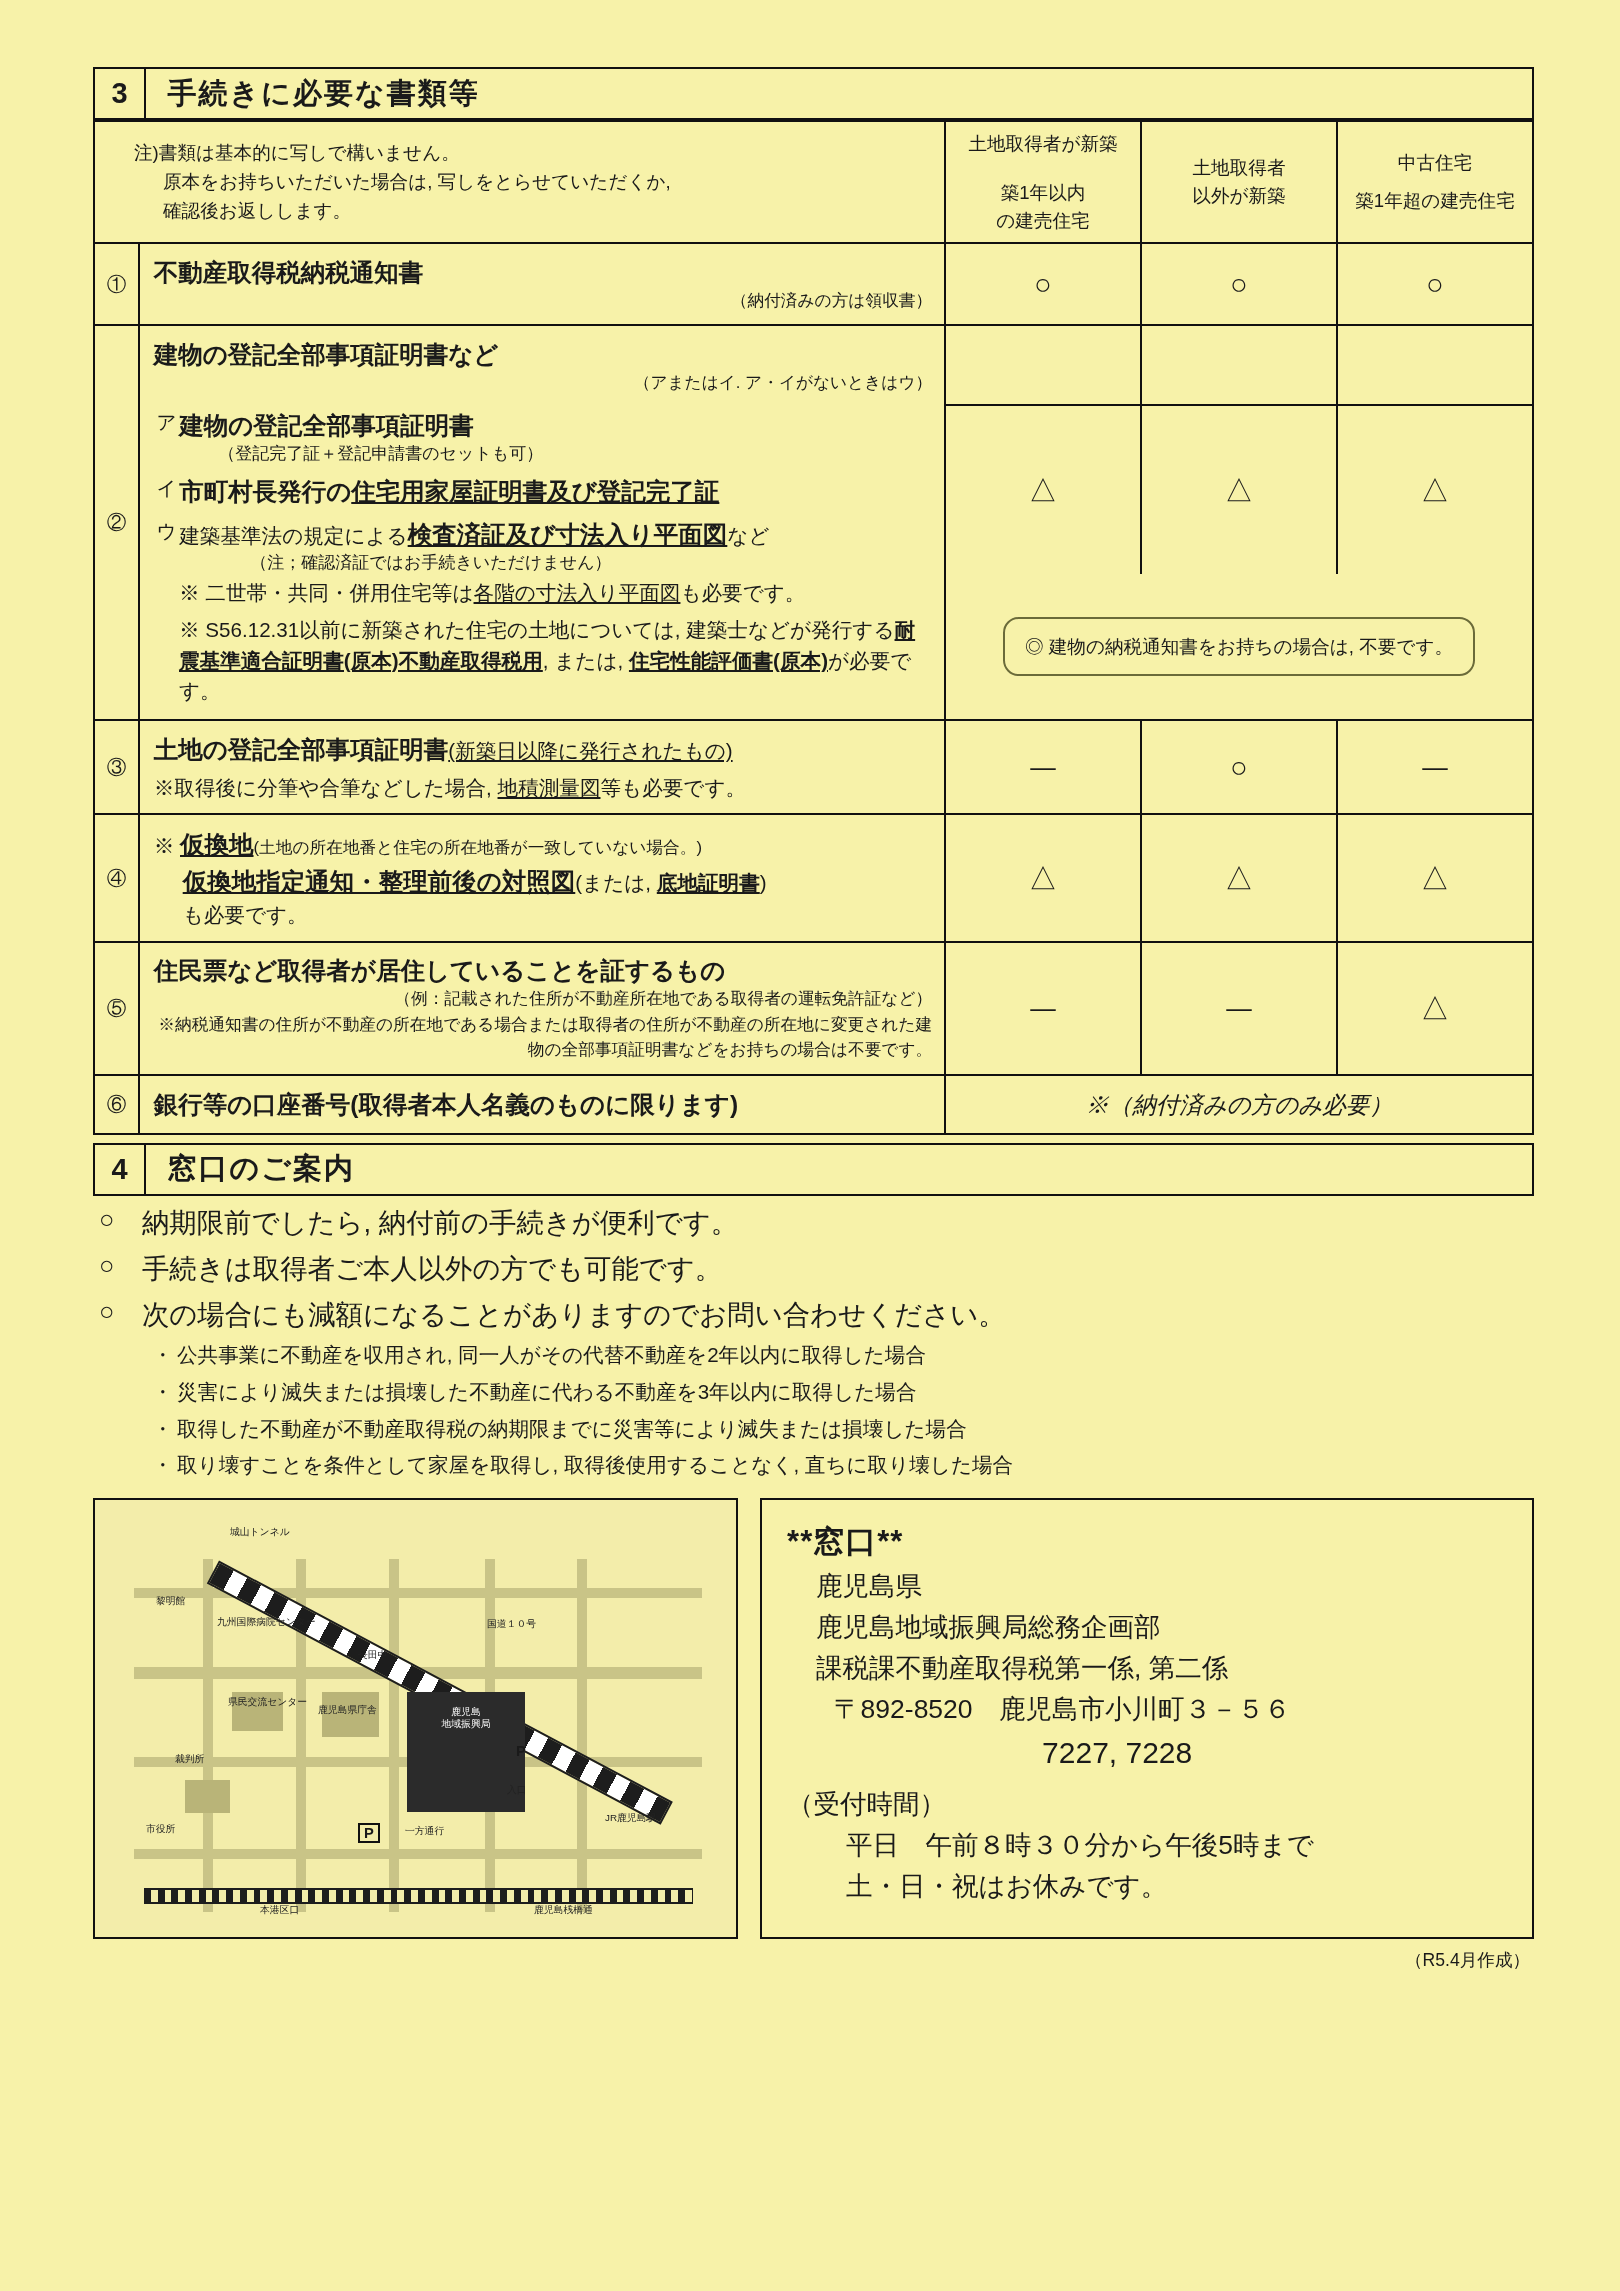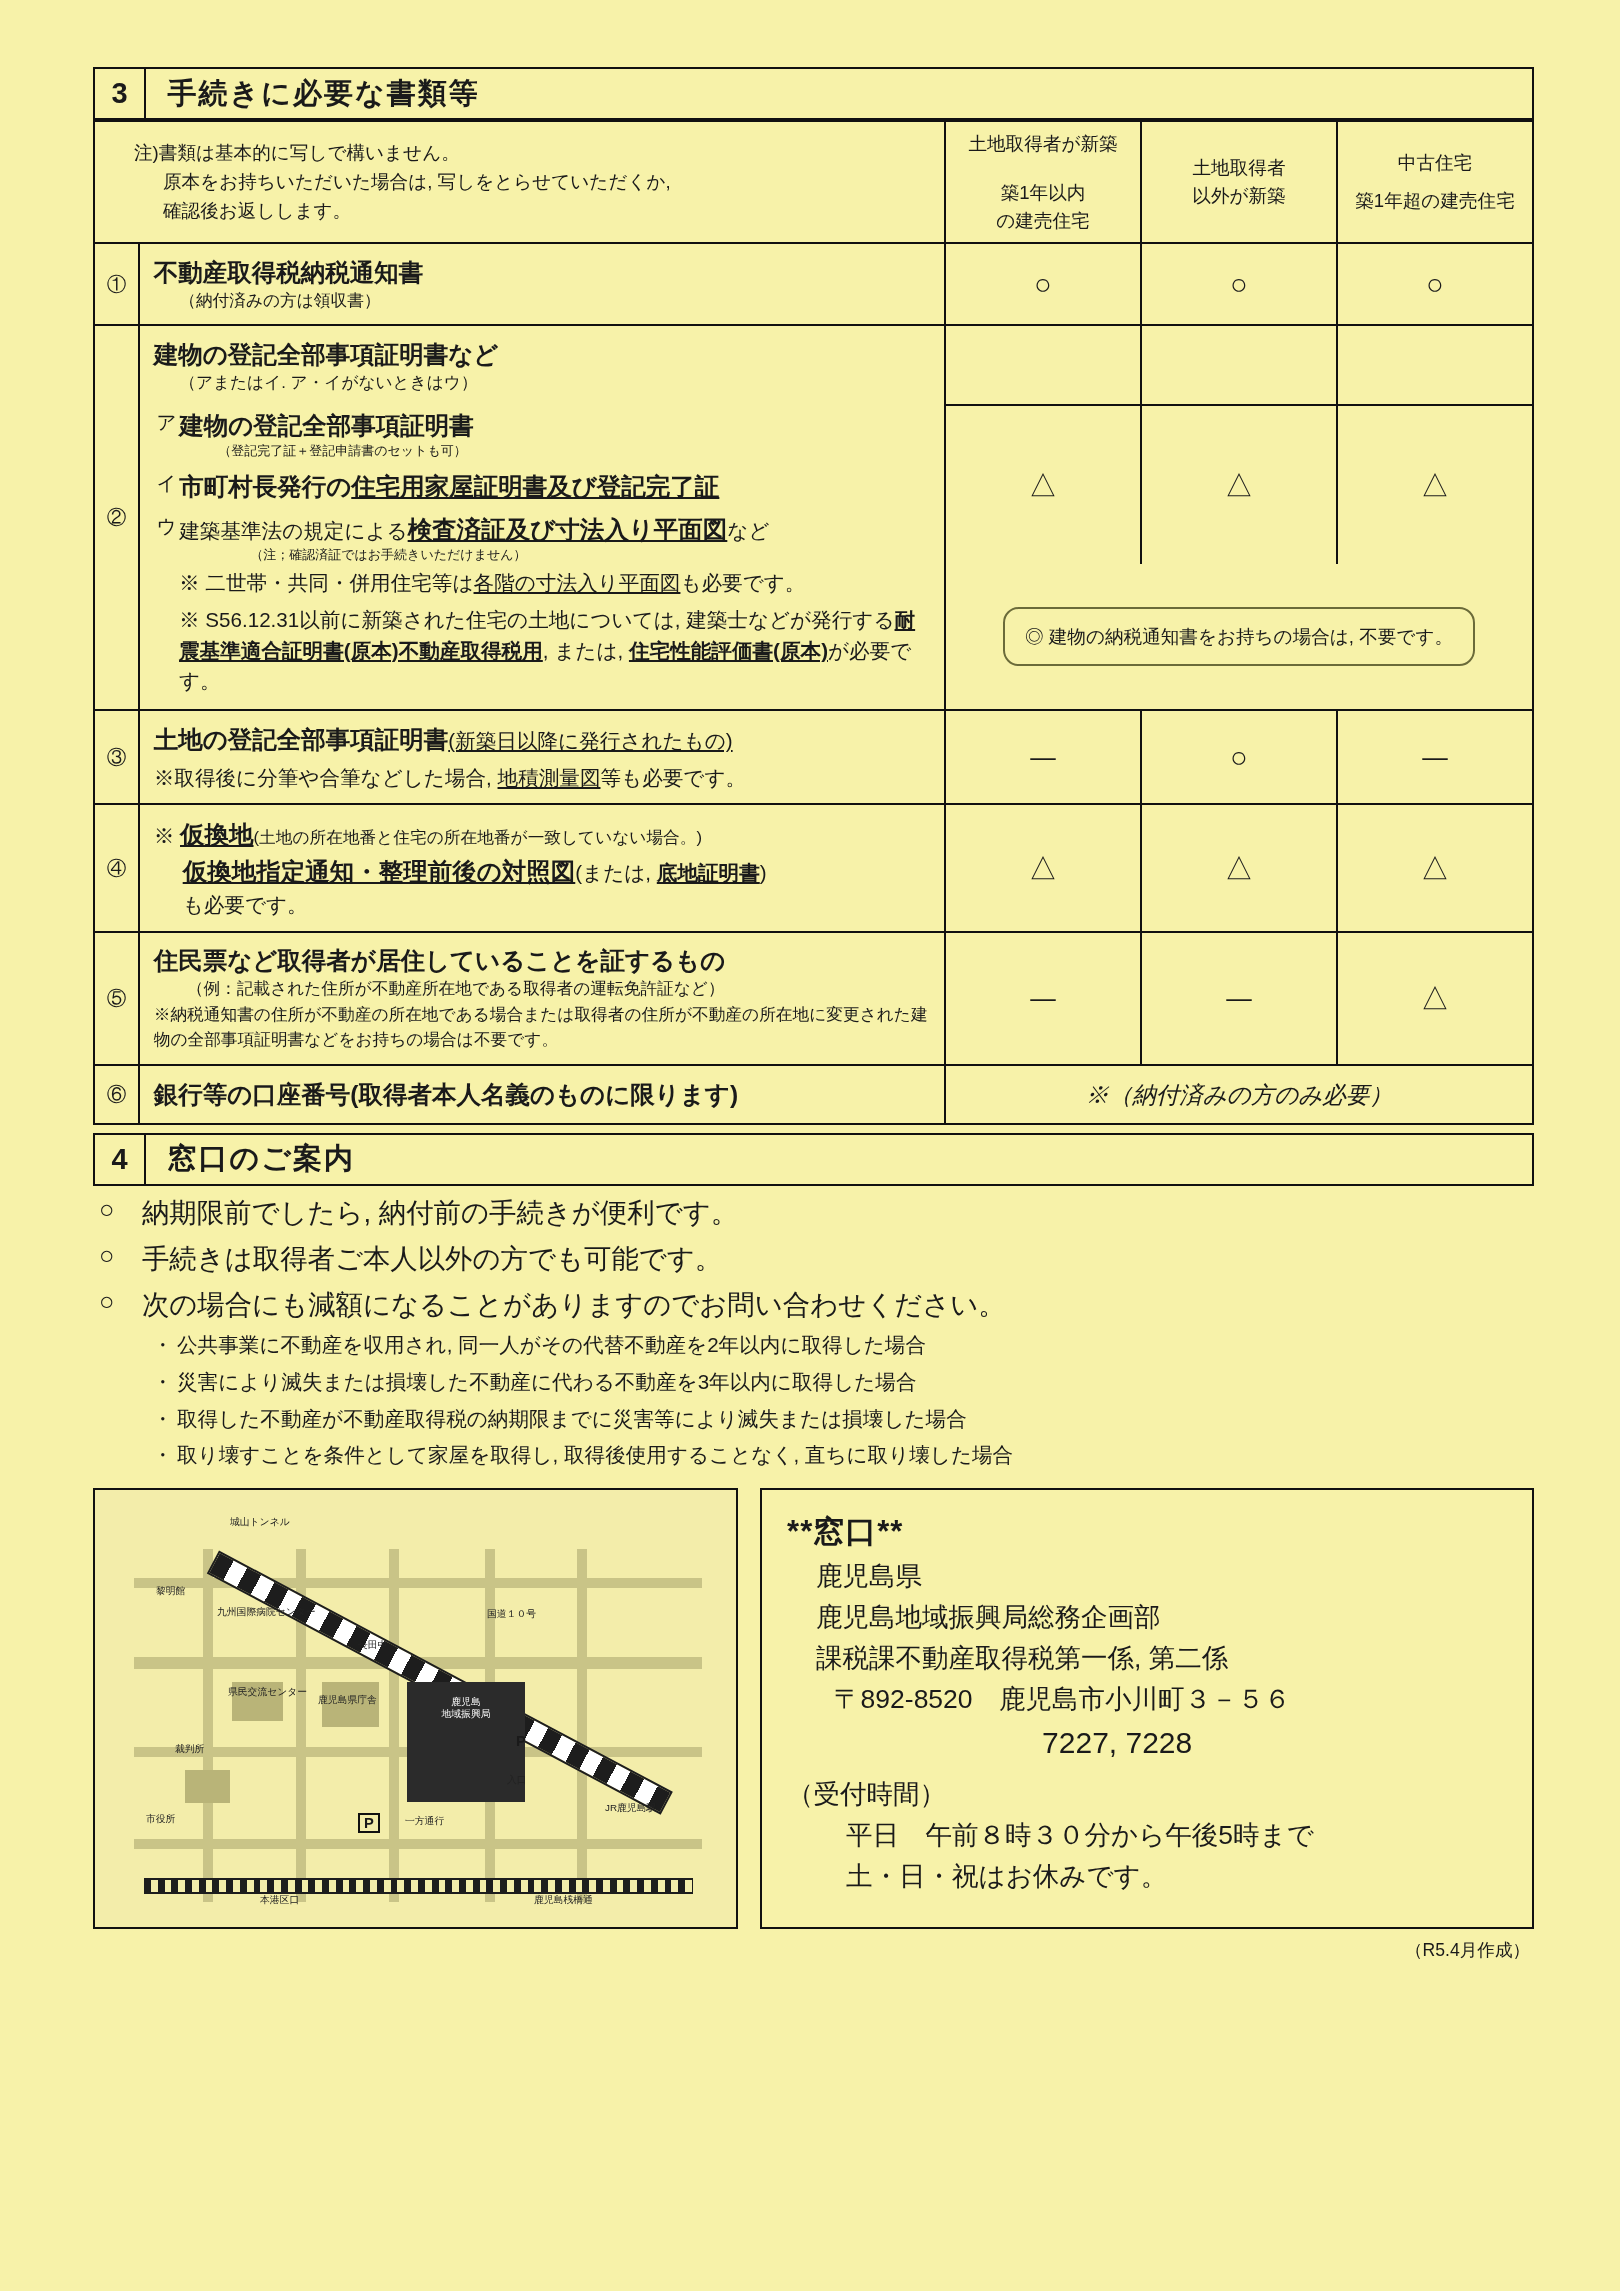--- a/index.html
+++ b/index.html
@@ -84,22 +84,22 @@
   }
   .mark {
     font-size: 29px;
     line-height: 1;
   }
   .dash { font-size: 25.5px; }
 
   .cell-pad { padding: 11.8px 11.8px 11.8px 13.7px; }
   .t-lg { font-size: 24.5px; font-weight: bold; }
   .t-md { font-size: 20.6px; }
-  .t-sm { font-size: 16.7px; }
-  .t-xs { font-size: 13px; }
+  .t-sm { font-size: 16.7px; text-align: right; }
+  .t-xs { font-size: 17px; }
   .u { text-decoration: underline; }
   .b { font-weight: bold; }
   .row-line { line-height: 1.5; }
 
   .kana {
     display: inline-block;
     width: 25.5px;
     text-align: center;
     font-size: 19.6px;
   }

